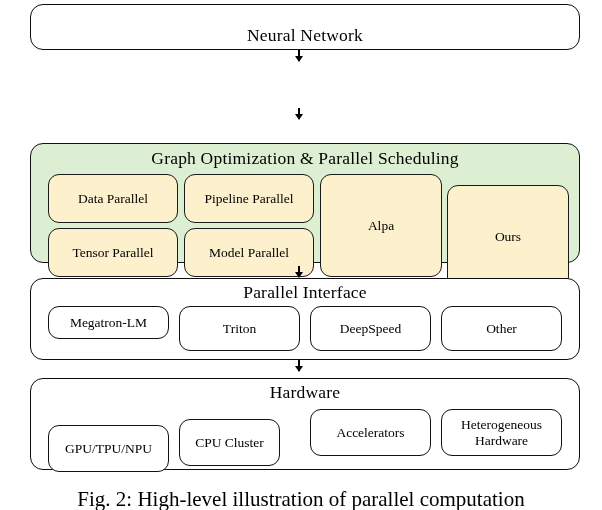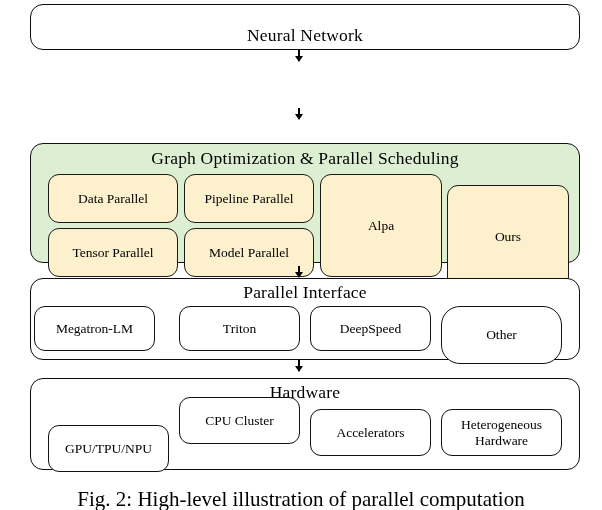--- a/index.html
+++ b/index.html
@@ -151,43 +151,43 @@
     <div class="leaf cream" style="left:416px; top:41px; width:122px; height:103px;">
       <span class="leaf-label">Ours</span>
     </div>
   </div>
 
   <div class="arrow" style="top:266px; height:11px;"></div>
 
   <div class="stage" style="left:30px; top:278px; width:550px; height:82px;">
     <div class="stage-title" style="top:3px;">Parallel Interface</div>
 
-    <div class="leaf" style="left:3px; top:27px; width:121px; height:45px;">
+    <div class="leaf" style="left:17px; top:27px; width:121px; height:33px;">
       <span class="leaf-label">Megatron-LM</span>
     </div>
     <div class="leaf" style="left:148px; top:27px; width:121px; height:45px;">
       <span class="leaf-label">Triton</span>
     </div>
     <div class="leaf" style="left:279px; top:27px; width:121px; height:45px;">
       <span class="leaf-label">DeepSpeed</span>
     </div>
-    <div class="leaf" style="left:410px; top:27px; width:121px; height:58px;border-radius:19px;">
+    <div class="leaf" style="left:410px; top:27px; width:121px; height:45px;">
       <span class="leaf-label">Other</span>
     </div>
   </div>
 
   <div class="arrow" style="top:360px; height:11px;"></div>
 
   <div class="stage" style="left:30px; top:378px; width:550px; height:92px;">
     <div class="stage-title" style="top:3px;font-family:Liberation Serif, serif;">Hardware</div>
 
     <div class="leaf" style="left:17px; top:46px; width:121px; height:47px;">
       <span class="leaf-label">GPU/TPU/NPU</span>
     </div>
-    <div class="leaf" style="left:148px; top:18px; width:121px; height:47px;">
+    <div class="leaf" style="left:148px; top:40px; width:101px; height:47px;">
       <span class="leaf-label">CPU Cluster</span>
     </div>
     <div class="leaf" style="left:279px; top:30px; width:121px; height:47px;">
       <span class="leaf-label">Accelerators</span>
     </div>
     <div class="leaf" style="left:410px; top:30px; width:121px; height:47px;justify-content:flex-end;">
       <span class="leaf-label">Heterogeneous Hardware</span>
     </div>
   </div>
 

